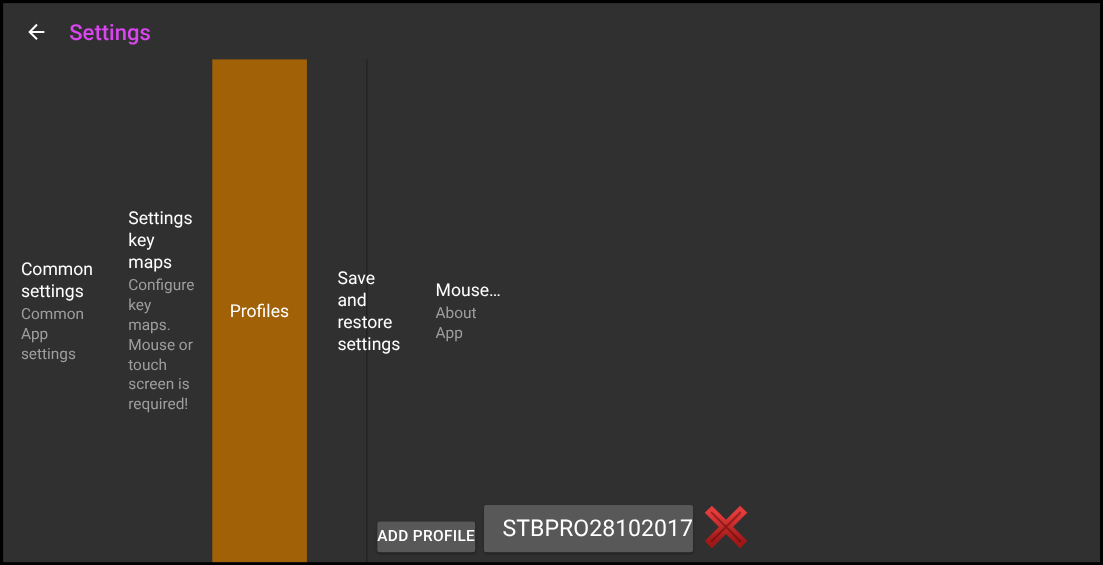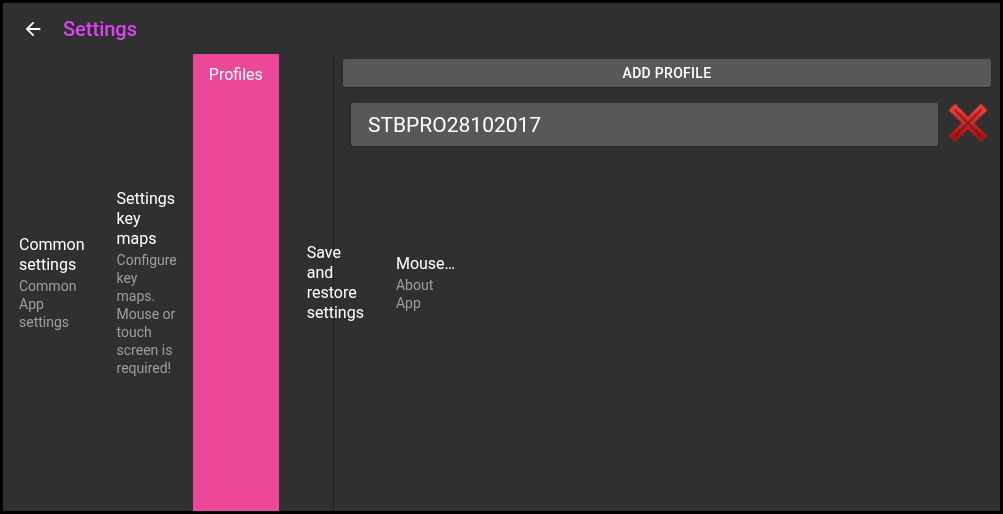--- a/index.html
+++ b/index.html
@@ -72,38 +72,38 @@
       font-size: 16px;
       line-height: 20px;
     }
     .sidebar-item-sub {
       color: #9e9e9e;
       font-size: 14px;
       line-height: 18px;
       margin-top: 2px;
     }
     .sidebar-item.selected {
-      background: #ec4899;
-      justify-content: space-between;
+      background: #a16207;
     }
     .sidebar-item.selected .sidebar-item-label {
       color: #fff;
     }
     .sidebar-item.selected .sidebar-item-sub {
       color: rgba(255,255,255,0.85);
     }
     .sidebar-item.single {
       padding: 14px 16px;
       margin-left: 12px;
     }
     .content {
       flex: 1;
       padding: 5px 9px 9px 9px;
       display: flex;
-      flex-direction: column;
+      flex-direction: row;
+      align-items: flex-end;
     }
     .add-profile-btn {
       height: 28px;
       background: #585858;
       color: #fff;
       border: none;
       font-size: 14px;
       font-weight: 500;
       letter-spacing: 0.3px;
       cursor: pointer;

